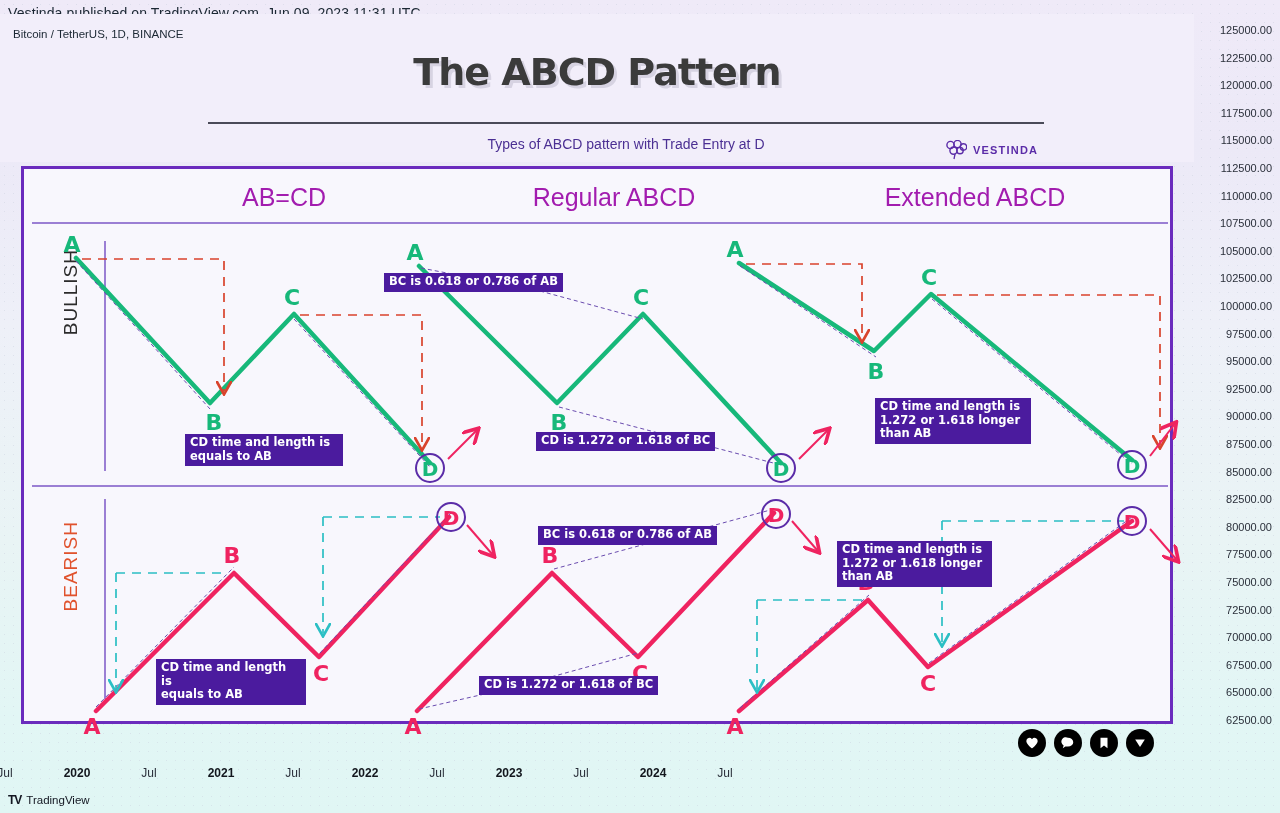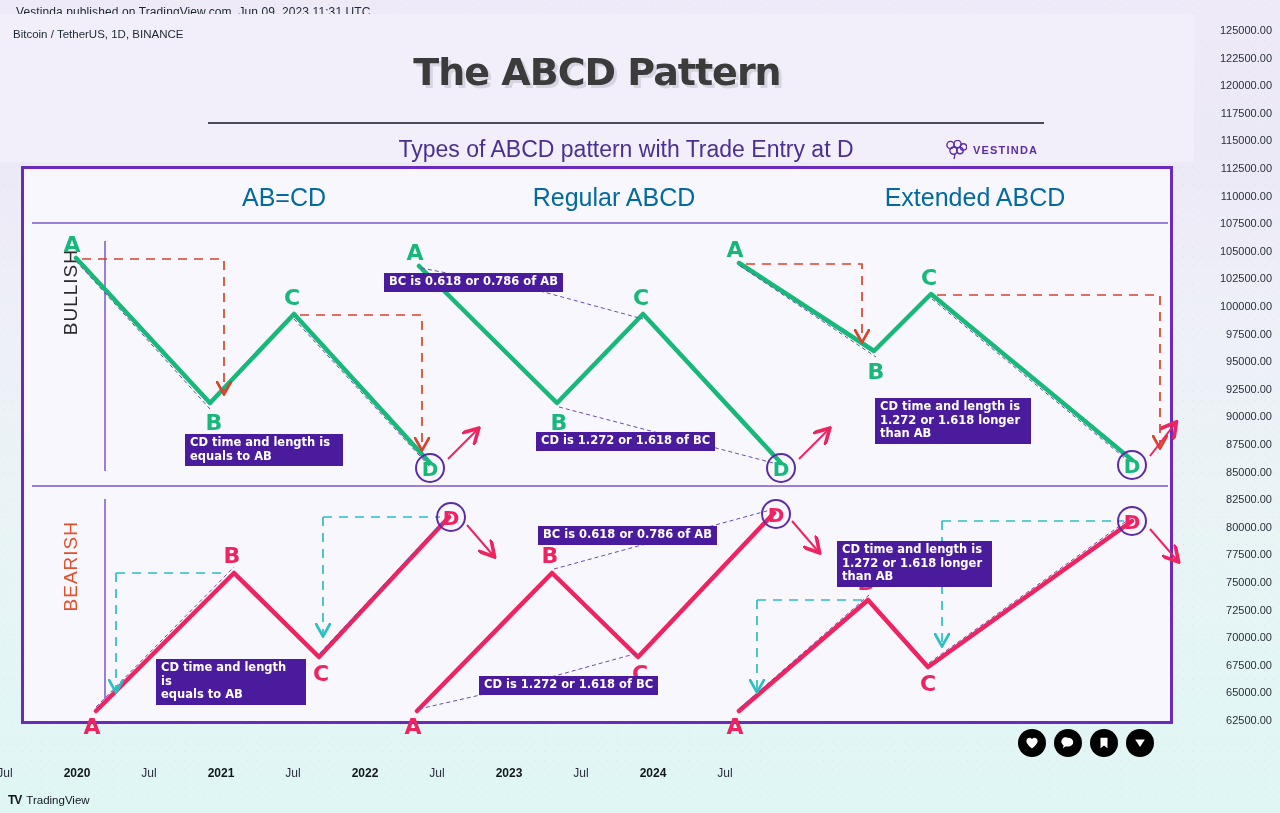--- a/index.html
+++ b/index.html
@@ -7,21 +7,21 @@
     width:1280px;height:813px;overflow:hidden;
     font-family:"Liberation Sans",sans-serif;
     background:linear-gradient(180deg,#efeaf8 0%,#ece9f7 18%,#eef0f8 40%,#e9f4f5 66%,#e2f6f5 88%,#e0f6f4 100%);
     position:relative;
   }
   .dots{position:absolute;inset:0;pointer-events:none;
     background-image:radial-gradient(#c9cfdd 0.6px, transparent 0.7px);
     background-size:9px 9px;opacity:.45;}
 
   
-  .meta{position:absolute;left:16px;top:5px;font-size:12px;color:#1b2733;letter-spacing:.1px;}
+  .meta{position:absolute;left:8px;top:5px;font-size:14px;color:#1b2733;letter-spacing:.1px;}
   .symbol{position:absolute;left:13px;top:28px;font-size:11.5px;color:#1b2733;}
 
   
   .price-axis{position:absolute;right:0;top:0;width:86px;height:762px;}
   .price-axis .tick{position:absolute;right:8px;font-size:11px;color:#2a2f3a;white-space:nowrap;}
 
   
   .time-axis{position:absolute;left:0;right:86px;top:762px;height:28px;}
   .time-axis .t{position:absolute;top:4px;font-size:12px;color:#2a2f3a;transform:translateX(-50%);}
   .time-axis .t.major{font-weight:bold;color:#12161d;}
@@ -30,31 +30,31 @@
   .tv-mark{font-weight:bold;font-size:12px;letter-spacing:-1px;}
 
   
   .banner{position:absolute;left:0;top:14px;width:1194px;height:148px;background:#f2eefa;}
   .title{position:absolute;left:0;right:0;top:36px;text-align:center;
     font-size:38px;font-weight:bold;color:#3b3b3b;letter-spacing:-1px;
     font-family:"DejaVu Sans","Liberation Sans",sans-serif;
     text-shadow:3px 3px 0 rgba(120,120,140,.22);}
   .title-rule{position:absolute;left:208px;top:108px;width:836px;height:2px;background:#4a4a58;}
   .subtitle{position:absolute;left:208px;top:122px;width:836px;text-align:center;
-    font-size:23px;color:#4b2f93;}
+    font-size:14px;color:#4b2f93;}
   .brand{position:absolute;left:945px;top:126px;display:flex;align-items:center;gap:6px;}
   .brand-name{font-size:11px;font-weight:bold;color:#5b2ca8;letter-spacing:1.2px;}
 
   
   .panel{position:absolute;left:21px;top:166px;width:1152px;height:558px;
     background:#f8f7fd;border:3px solid #6a2bbd;box-sizing:border-box;}
   .panel-dots{position:absolute;inset:0;pointer-events:none;
     background-image:radial-gradient(#d6d8e8 0.55px,transparent 0.6px);background-size:10px 10px;opacity:.6;}
 
-  .col-head{position:absolute;top:14px;font-size:25px;color:#0369a1;text-align:center;width:300px;}
+  .col-head{position:absolute;top:14px;font-size:25px;color:#a21caf;text-align:center;width:300px;}
   .head-rule{position:absolute;left:8px;top:53px;width:1136px;height:1.5px;background:#9b7fd4;}
   .mid-rule{position:absolute;left:8px;top:316px;width:1136px;height:1.5px;background:#9b7fd4;}
 
   .vlabel{position:absolute;writing-mode:vertical-rl;transform:rotate(180deg);
     font-size:19px;letter-spacing:1px;}
   .vlabel.bull{left:36px;top:80px;color:#2b2b2b;}
   .vlabel.bear{left:36px;top:352px;color:#e0522d;}
   .vline{position:absolute;left:80px;width:1.5px;background:#9b7fd4;}
 
   svg.art{position:absolute;left:0;top:0;width:1146px;height:552px;overflow:visible;}

